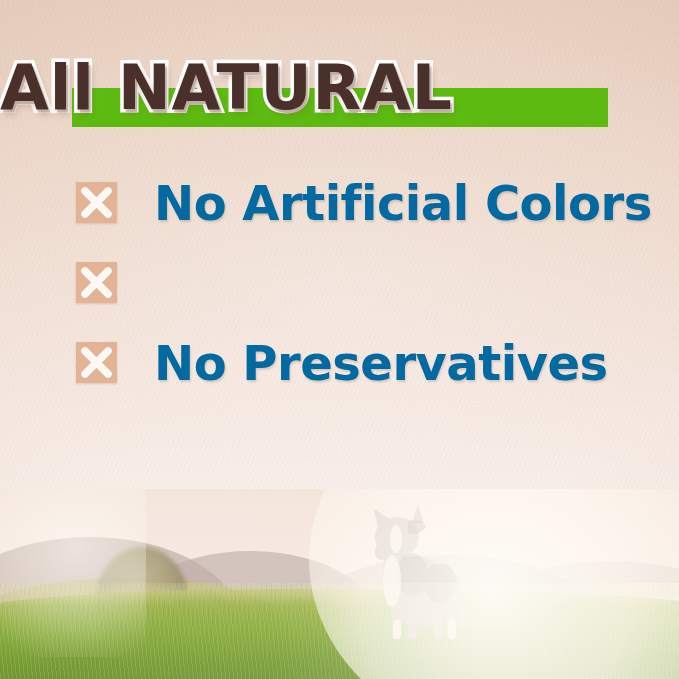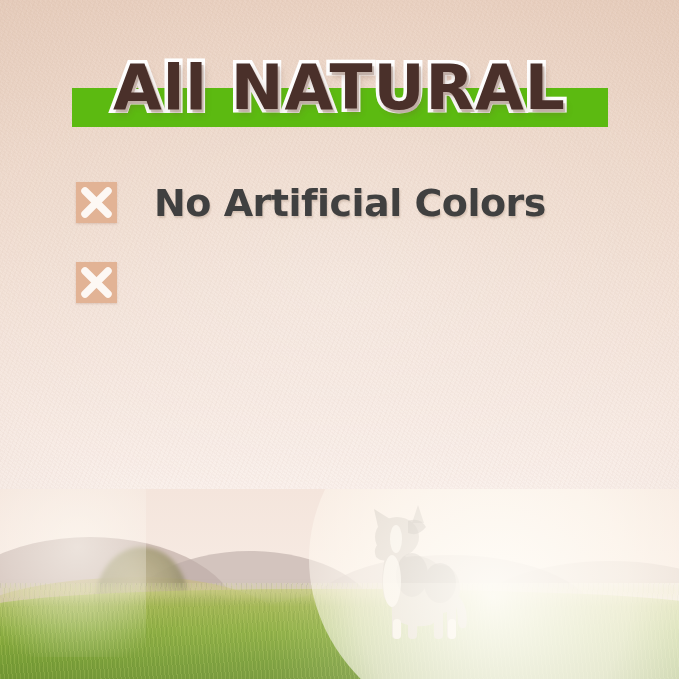--- a/index.html
+++ b/index.html
@@ -72,21 +72,20 @@
     top: 36px;
     width: 536px;
     height: 39px;
     background: #5cba11;
   }
   .headline-text {
     position: absolute;
     left: 0;
     top: 0;
     width: 679px;
-    text-align: center;
     font-family: "DejaVu Sans", sans-serif;
     font-weight: bold;
     font-size: 63px;
     line-height: 72px;
     letter-spacing: 1px;
     color: #4a302a;
     -webkit-text-stroke: 7px #ffffff;
     paint-order: stroke fill;
     text-shadow:
       2px 3px 0 rgba(120,80,60,0.30),
@@ -123,23 +122,23 @@
     stroke: #fdf8f4;
     stroke-width: 7.5;
     stroke-linecap: round;
   }
   .claim-label {
     position: absolute;
     left: 78px;
     top: -3px;
     font-family: "DejaVu Sans", sans-serif;
     font-weight: bold;
-    font-size: 38px;
+    font-size: 48px;
     line-height: 48px;
-    color: #404040;
+    color: #0369a1;
     letter-spacing: -0.5px;
     white-space: nowrap;
     text-shadow: 1px 2px 2px rgba(120,85,65,0.22);
   }
 
   
   .photo {
     position: absolute;
     left: 0;
     bottom: 0;
@@ -329,20 +328,29 @@
 
     <div class="claim-row">
       <div class="claim-box">
         <svg class="x-mark" viewBox="0 0 41 41">
           <line class="stroke" x1="9" y1="9" x2="32" y2="32"></line>
           <line class="stroke" x1="32" y1="9" x2="9" y2="32"></line>
         </svg>
       </div>
     </div>
 
+    <div class="claim-row">
+      <div class="claim-box">
+        <svg class="x-mark" viewBox="0 0 41 41">
+          <line class="stroke" x1="9" y1="9" x2="32" y2="32"></line>
+          <line class="stroke" x1="32" y1="9" x2="9" y2="32"></line>
+        </svg>
+      </div>
+      <div class="claim-label">No Preservatives</div>
+    </div>
 
 
   </div>
 
   <div class="photo">
     <div class="ph-sky"></div>
 
     <div class="ridge ridge-a"></div>
     <div class="ridge ridge-b"></div>
     <div class="ridge ridge-c"></div>

